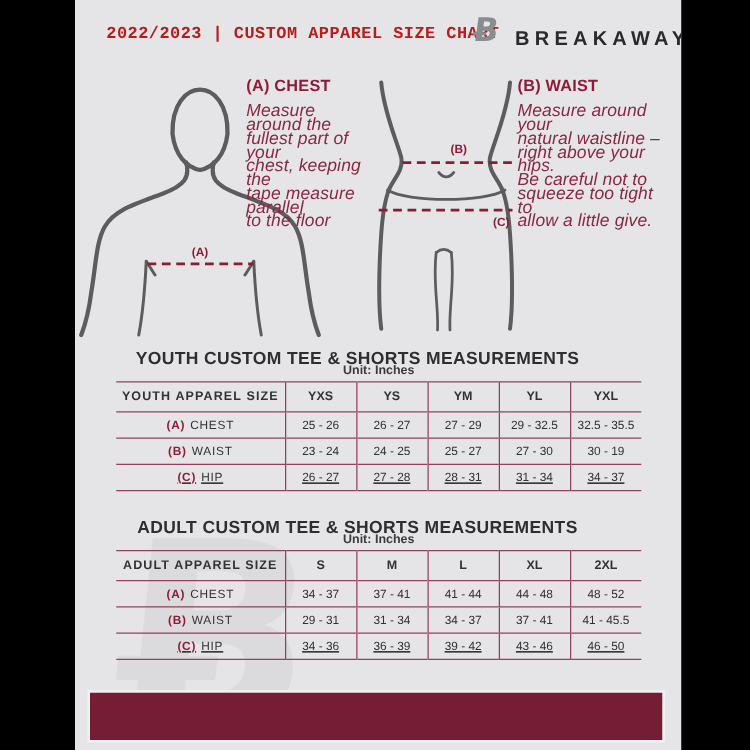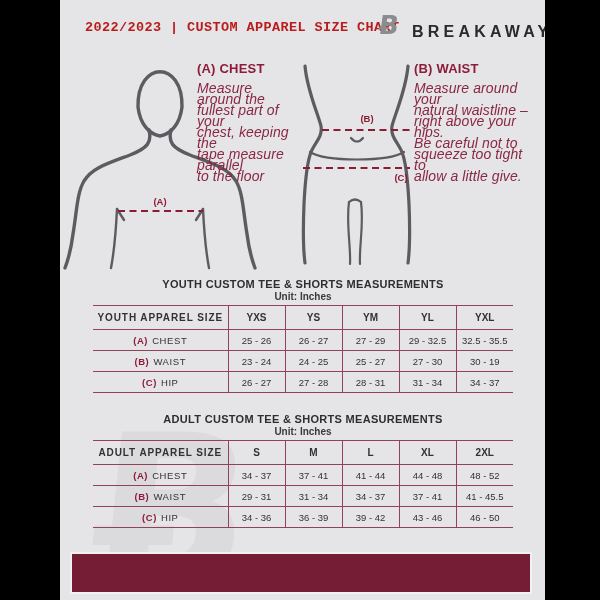--- a/index.html
+++ b/index.html
@@ -36,33 +36,33 @@
   .guide-block{position:absolute;z-index:2;}
   .guide-heading{
     font-size:13px;font-weight:bold;color:#8c1c3a;letter-spacing:.2px;margin:0 0 7px 0;
   }
   .guide-body{
     font-size:14px;font-style:italic;color:#8a2743;line-height:11px;
     white-space:pre-line;margin:0;letter-spacing:.1px;
   }
   
   .tbl-title{
-    position:absolute;left:33px;width:420px;text-align:center;
-    font-size:11px;font-weight:bold;color:#2e2e30;letter-spacing:.3px;z-index:2;
+    position:absolute;left:16px;width:420px;text-align:center;
+    font-size:14px;font-weight:bold;color:#2e2e30;letter-spacing:.3px;z-index:2;
   }
   .tbl-unit{
     position:absolute;left:33px;width:420px;text-align:center;
     font-size:10px;font-weight:bold;color:#3a3a3c;z-index:2;
   }
   table.size{
     position:absolute;left:33px;width:420px;border-collapse:collapse;
     table-layout:fixed;z-index:2;
   }
   table.size tr{border-top:1.5px solid #93405a;}
-  table.size tr.last{border-bottom:1.5px solid #93405a;}
+  table.size tr.last{border-bottom:1.5px solid #93405a;text-decoration:underline;}
   table.size th, table.size td{
     border-left:1.5px solid #93405a;padding:0;text-align:center;
     color:#323234;font-family:"Liberation Sans", sans-serif;
   }
   table.size th:first-child, table.size td:first-child{border-left:none;}
   table.size th{height:23px;font-size:10px;font-weight:bold;}
   table.size td{height:20px;font-size:9.5px;font-weight:500;}
   th.lbl-hdr{
     text-align:left;padding-left:10px;font-weight:normal;font-size:9.5px;
     letter-spacing:.9px;color:#3a3a3c;

